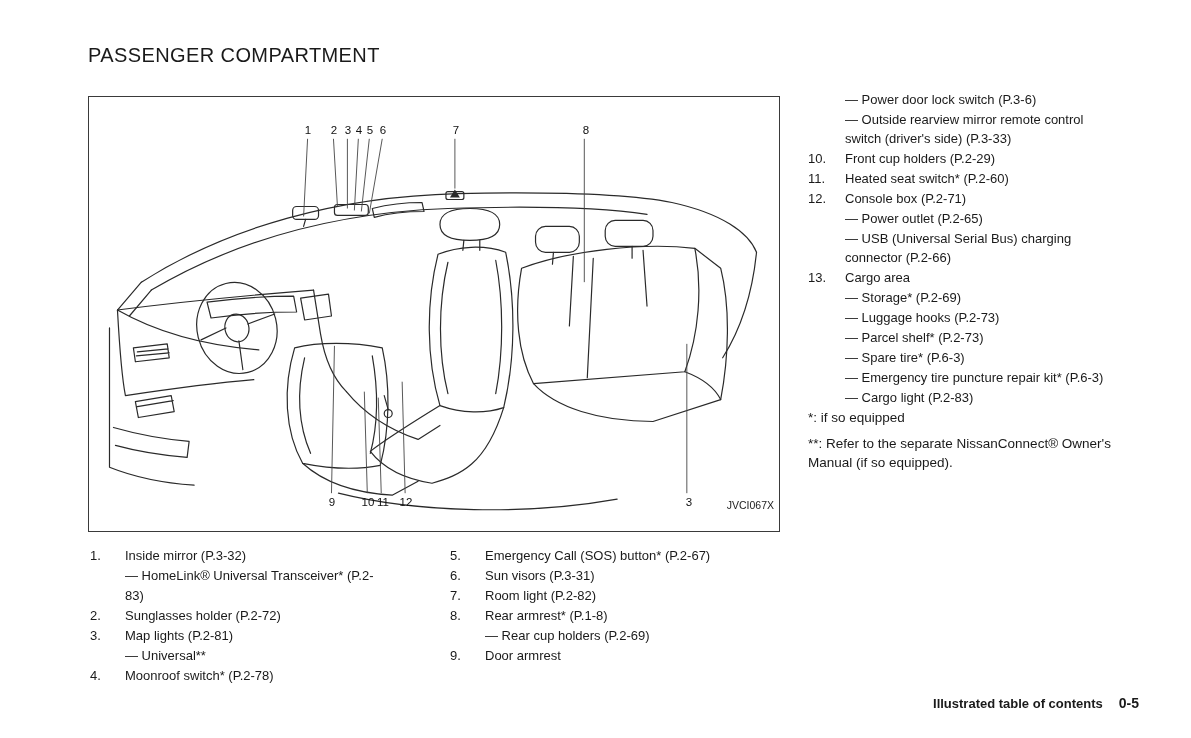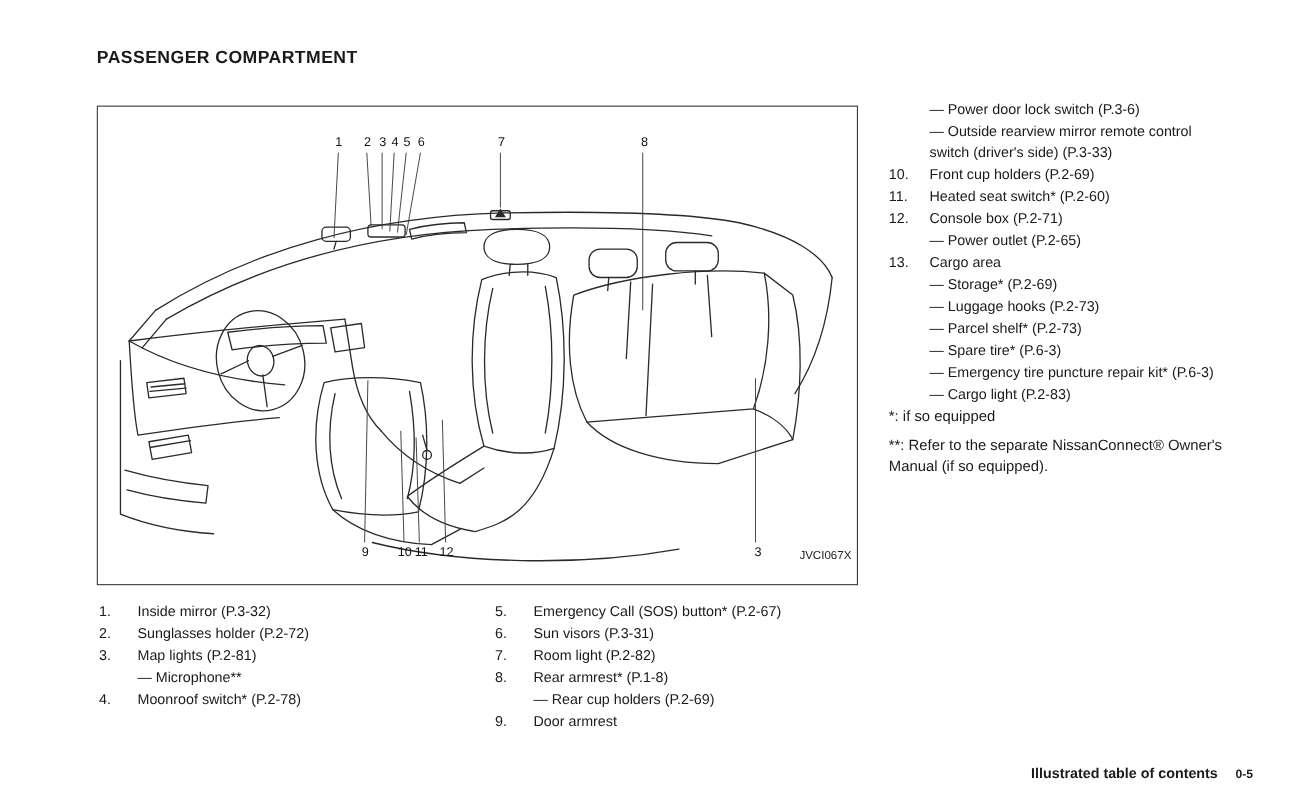--- a/index.html
+++ b/index.html
@@ -5,21 +5,21 @@
   * { margin:0; padding:0; box-sizing:border-box; }
   html, body { width:1191px; height:738px; background:#ffffff; }
   body {
     font-family:"Liberation Sans","DejaVu Sans",sans-serif;
     color:#1a1a1a;
     position:relative;
     overflow:hidden;
   }
   .page-title {
     position:absolute; left:88px; top:44px;
-    font-size:16px; font-weight:700; letter-spacing:0.4px;
+    font-size:20px; font-weight:400; letter-spacing:0.4px;
   }
   .figure {
     position:absolute; left:88px; top:96px;
     width:692px; height:436px;
     border:1px solid #3a3a3a;
   }
   .figure svg { position:absolute; left:0; top:0; width:100%; height:100%; }
   .co {
     position:absolute; transform:translateX(-50%);
     font-size:11.5px; color:#111; line-height:12px;
@@ -49,21 +49,21 @@
   }
   .list-left .txt, .list-mid .txt { padding-left:35px; }
   .list-left .row, .list-mid .row { margin-bottom:0; }
   .footer {
     position:absolute; right:52px; top:695px;
     display:flex; align-items:baseline; gap:16px;
     font-weight:700;
     padding-left:32px;
   }
   .footer .section { font-size:13px; }
-  .footer .pageno { font-size:11px; }
+  .footer .pageno { font-size:14px; }
 </style>
 </head>
 <body>
 
 <h1 class="page-title">PASSENGER COMPARTMENT</h1>
 
 <div class="figure">
   <svg viewBox="0 0 692 436" aria-hidden="true">
     <g fill="none" stroke="#2a2a2a" stroke-width="1.2" stroke-linejoin="round" stroke-linecap="round">
 
@@ -170,32 +170,35 @@
 
 <div class="col-right">
   <div class="row sub">
       <span class="txt">— Power door lock switch (P.3-6)</span>
     </div>
   <div class="row sub">
       <span class="txt">— Outside rearview mirror remote control switch (driver's side) (P.3-33)</span>
     </div>
   <div class="row item">
       <span class="num">10.</span>
-      <span class="txt">Front cup holders (P.2-69)</span>
+      <span class="txt">Front cup holders (P.2-29)</span>
     </div>
   <div class="row item">
       <span class="num">11.</span>
       <span class="txt">Heated seat switch* (P.2-60)</span>
     </div>
   <div class="row item">
       <span class="num">12.</span>
       <span class="txt">Console box (P.2-71)</span>
     </div>
   <div class="row sub">
       <span class="txt">— Power outlet (P.2-65)</span>
+    </div>
+  <div class="row sub">
+      <span class="txt">— USB (Universal Serial Bus) charging connector (P.2-66)</span>
     </div>
   <div class="row item">
       <span class="num">13.</span>
       <span class="txt">Cargo area</span>
     </div>
   <div class="row sub">
       <span class="txt">— Storage* (P.2-69)</span>
     </div>
   <div class="row sub">
       <span class="txt">— Luggage hooks (P.2-73)</span>
@@ -217,30 +220,33 @@
     <div class="note">*: if so equipped</div>
     <div class="note">**: Refer to the separate NissanConnect® Owner's Manual (if so equipped).</div>
   </div>
 </div>
 
 <div class="list-left">
   <div class="row item">
       <span class="num">1.</span>
       <span class="txt">Inside mirror (P.3-32)</span>
     </div>
+  <div class="row sub">
+      <span class="txt">— HomeLink® Universal Transceiver* (P.2-83)</span>
+    </div>
   <div class="row item">
       <span class="num">2.</span>
       <span class="txt">Sunglasses holder (P.2-72)</span>
     </div>
   <div class="row item">
       <span class="num">3.</span>
       <span class="txt">Map lights (P.2-81)</span>
     </div>
   <div class="row sub">
-      <span class="txt">— Microphone**</span>
+      <span class="txt">— Universal**</span>
     </div>
   <div class="row item">
       <span class="num">4.</span>
       <span class="txt">Moonroof switch* (P.2-78)</span>
     </div>
 </div>
 
 <div class="list-mid">
   <div class="row item">
       <span class="num">5.</span>

